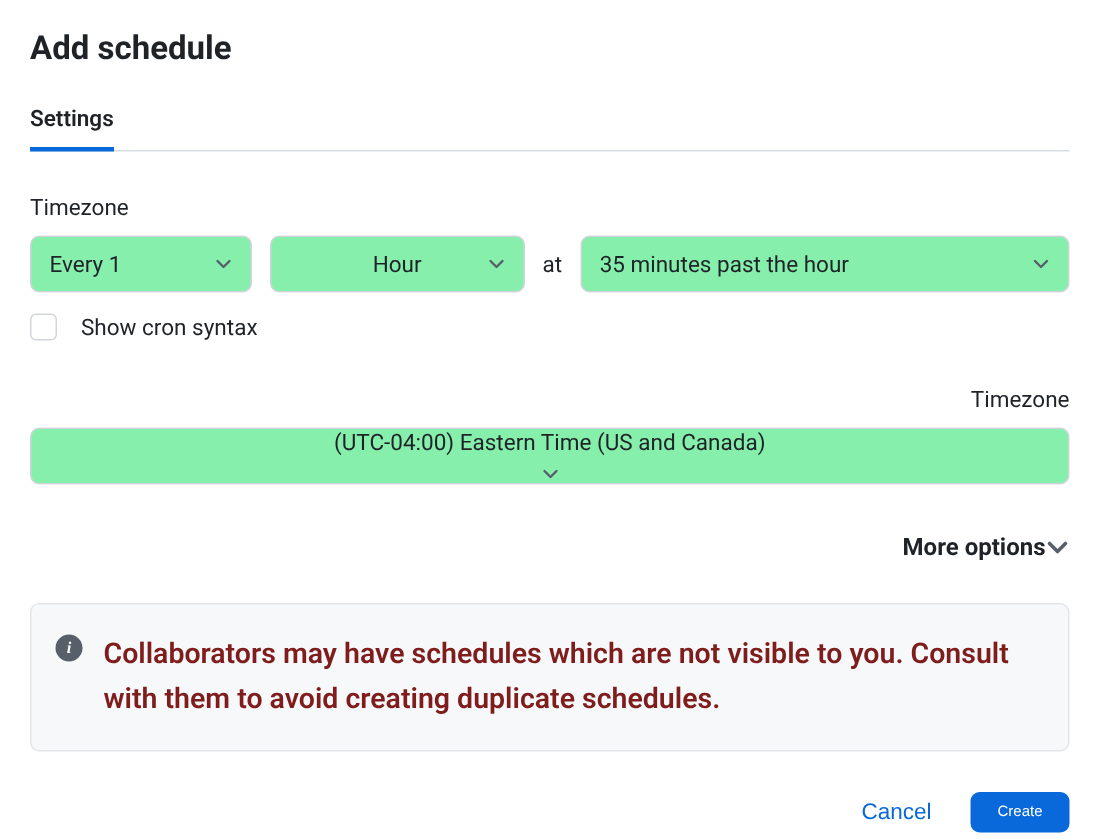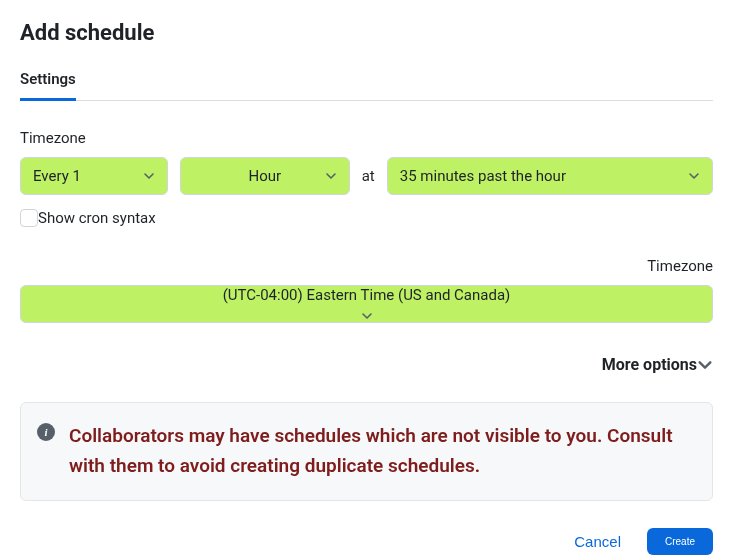--- a/index.html
+++ b/index.html
@@ -39,21 +39,21 @@
       display: flex;
       align-items: center;
       gap: 12px;
       margin-bottom: 14px;
     }
     .select {
       position: relative;
       display: inline-flex;
       align-items: center;
       justify-content: space-between;
-      background: #bef264;
+      background: #86efac;
       border: 1px solid #d1d5da;
       border-radius: 6px;
       height: 38px;
       padding: 0 12px;
       font-size: 15px;
       color: #1f2328;
       cursor: pointer;
     }
     .select-every { width: 160px; }
     .select-unit  { width: 184px; justify-content: center; }
@@ -61,21 +61,21 @@
     .select-offset { width: 356px; }
     .select-tz { width: 100%; flex-direction: column; }
     .at-label {
       font-size: 15px;
       color: #1f2328;
     }
     .chev svg { display: block; }
     .checkbox-row {
       display: flex;
       align-items: center;
-      gap: 0;
+      gap: 16px;
       margin-bottom: 30px;
     }
     .checkbox {
       width: 18px;
       height: 18px;
       border: 1px solid #d1d5da;
       border-radius: 4px;
       background: #fff;
       cursor: pointer;
     }

